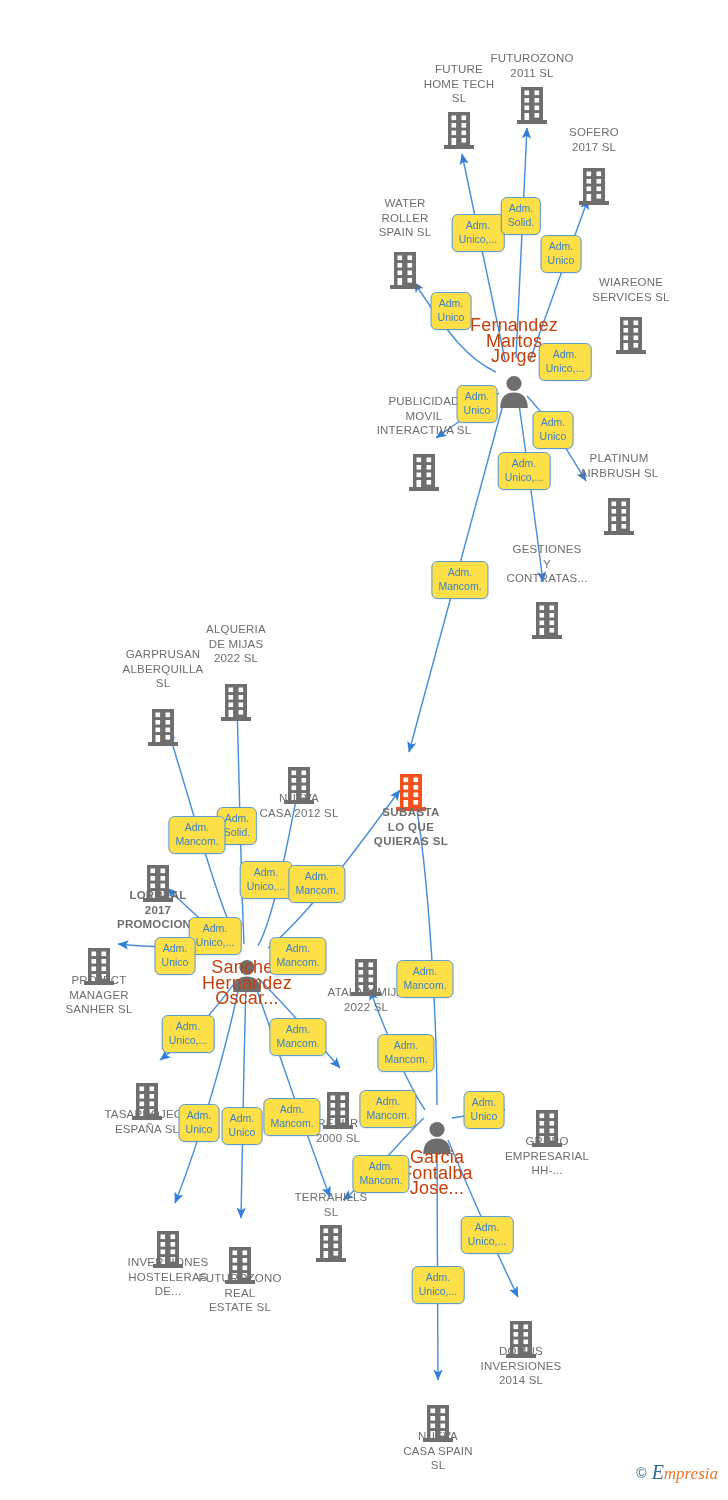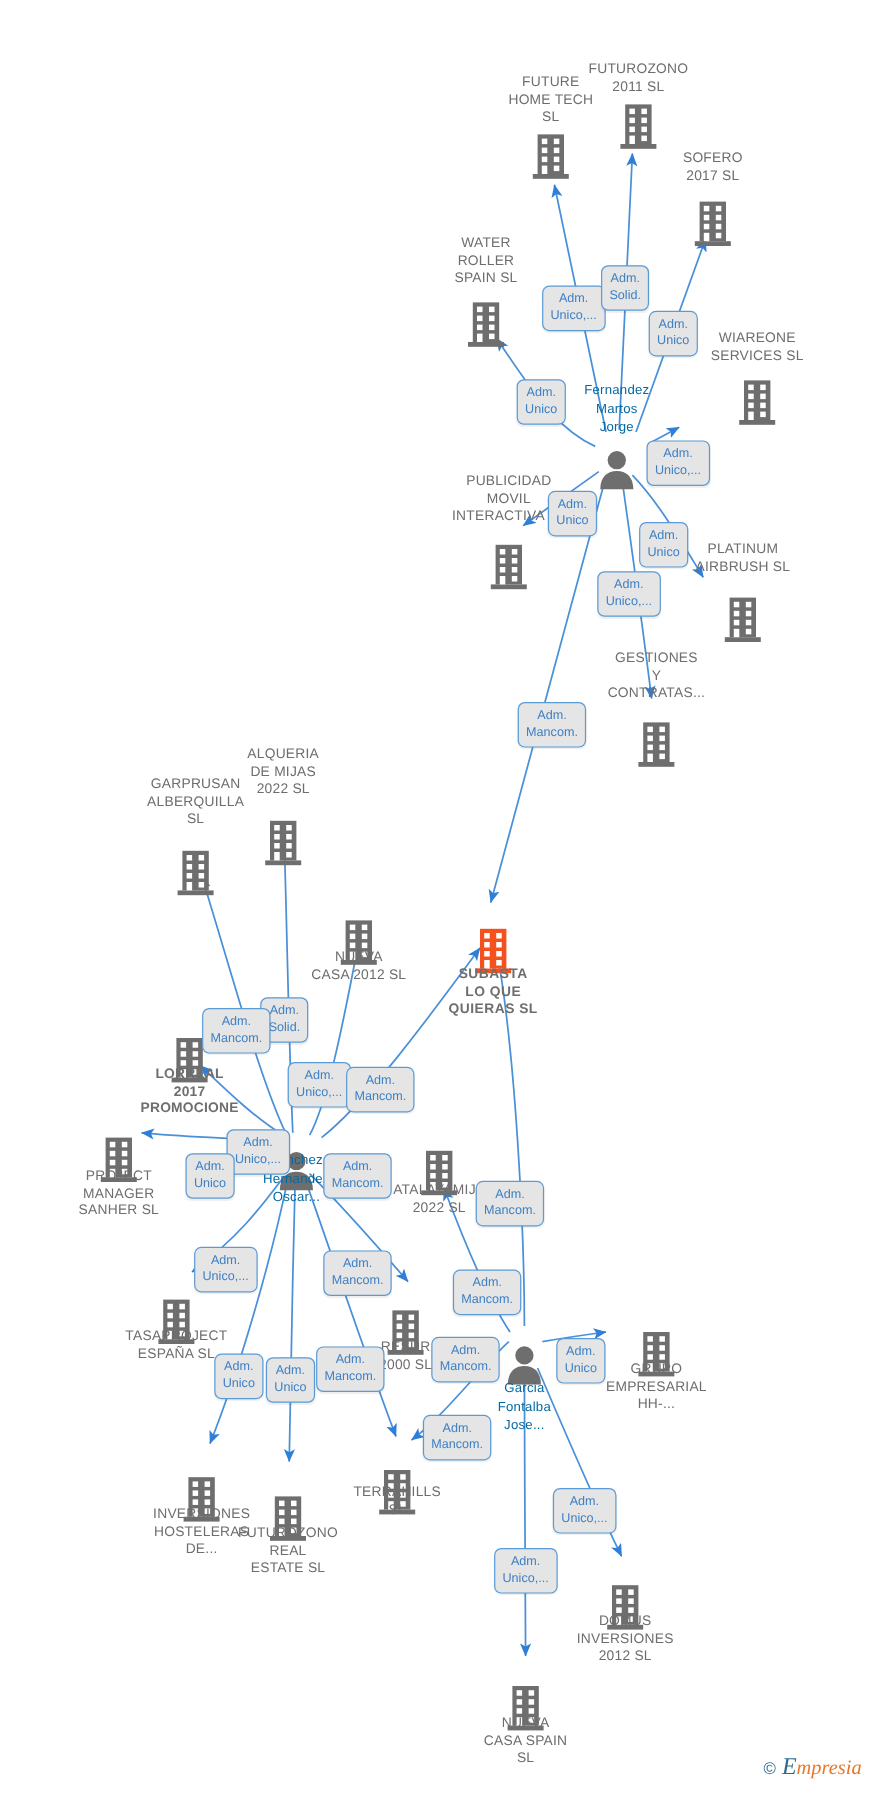--- a/index.html
+++ b/index.html
@@ -13,32 +13,31 @@
 
   
   .node{position:absolute;transform:translate(-50%,0);text-align:center;width:112px;}
   .node .glyph{display:block;line-height:0;margin:0 auto;}
   .node .label{
     display:block;margin-top:2px;
     font-size:11.5px;line-height:14.5px;letter-spacing:.2px;
     color:#6e6e6e;font-family:"Liberation Sans", sans-serif;
     white-space:pre-line;
   }
-  .node.person .label{font-size:11px;line-height:15.5px;color:#0369a1;}
+  .node.person .label{font-size:18px;line-height:15.5px;color:#c2410c;}
   .node.highlight .label{color:#6e6e6e;font-weight:bold;letter-spacing:.4px;}
 
   
   .chip{
     position:absolute;transform:translate(-50%,-50%);
-    background:#e5e5e5;border:1.3px solid #5b9bd5;border-radius:6px;
+    background:#fde047;border:1.3px solid #5b9bd5;border-radius:6px;
     color:#3f80c4;font-size:10.5px;line-height:13.5px;
     padding:4px 6px 5px 6px;text-align:center;white-space:pre-line;
     box-shadow:0 1px 1px rgba(0,0,0,.07);
     font-family:"Liberation Sans", sans-serif;
-    margin-top:24px;
   }
 
   
   #watermark{
     position:absolute;right:10px;bottom:16px;display:flex;align-items:center;gap:5px;
     font-size:17px;color:#e8762c;font-family:"Liberation Serif", serif;font-style:italic;
   }
   #watermark .cmark{color:#2f6d8e;font-style:normal;font-size:14px;font-family:"Liberation Sans",sans-serif;}
   #watermark .wm-e{color:#2f6d8e;font-size:20px;font-style:italic;}
 </style>
@@ -463,42 +462,42 @@
             <rect x="9.5" y="5.5" width="4.6" height="4.6" fill="#fff"></rect>
             <rect x="19.5" y="5.5" width="4.6" height="4.6" fill="#fff"></rect>
             <rect x="9.5" y="13" width="4.6" height="4.6" fill="#fff"></rect>
             <rect x="19.5" y="13" width="4.6" height="4.6" fill="#fff"></rect>
             <rect x="9.5" y="20.5" width="4.6" height="4.6" fill="#fff"></rect>
             <rect x="19.5" y="20.5" width="4.6" height="4.6" fill="#fff"></rect>
             <rect x="9.5" y="28" width="4.6" height="7" fill="#fff"></rect>
             <rect x="19.5" y="28" width="4.6" height="4.6" fill="#fff"></rect>
           </svg></span>
       </div>
-      <div class="node company" style="left: 331px; top: 1235px;">
+      <div class="node company" style="left: 331px; top: 1188px;">
         <span class="label">TERRAHILLS
 SL</span>
       </div>
       <div class="node company" style="left: 521px; top: 1319px; height: 0px;">
         <span class="glyph"><svg width="34" height="40" viewBox="0 0 34 40" aria-hidden="true">
             <rect x="6" y="2" width="22" height="33" fill="#6e6e6e"></rect>
             <rect x="2" y="35" width="30" height="4" fill="#6e6e6e"></rect>
             <rect x="9.5" y="5.5" width="4.6" height="4.6" fill="#fff"></rect>
             <rect x="19.5" y="5.5" width="4.6" height="4.6" fill="#fff"></rect>
             <rect x="9.5" y="13" width="4.6" height="4.6" fill="#fff"></rect>
             <rect x="19.5" y="13" width="4.6" height="4.6" fill="#fff"></rect>
             <rect x="9.5" y="20.5" width="4.6" height="4.6" fill="#fff"></rect>
             <rect x="19.5" y="20.5" width="4.6" height="4.6" fill="#fff"></rect>
             <rect x="9.5" y="28" width="4.6" height="7" fill="#fff"></rect>
             <rect x="19.5" y="28" width="4.6" height="4.6" fill="#fff"></rect>
           </svg></span>
       </div>
       <div class="node company" style="left: 521px; top: 1342px;">
         <span class="label">DOMUS
 INVERSIONES
-2012 SL</span>
+2014 SL</span>
       </div>
       <div class="node company" style="left: 438px; top: 1403px; height: 0px;">
         <span class="glyph"><svg width="34" height="40" viewBox="0 0 34 40" aria-hidden="true">
             <rect x="6" y="2" width="22" height="33" fill="#6e6e6e"></rect>
             <rect x="2" y="35" width="30" height="4" fill="#6e6e6e"></rect>
             <rect x="9.5" y="5.5" width="4.6" height="4.6" fill="#fff"></rect>
             <rect x="19.5" y="5.5" width="4.6" height="4.6" fill="#fff"></rect>
             <rect x="9.5" y="13" width="4.6" height="4.6" fill="#fff"></rect>
             <rect x="19.5" y="13" width="4.6" height="4.6" fill="#fff"></rect>
             <rect x="9.5" y="20.5" width="4.6" height="4.6" fill="#fff"></rect>

